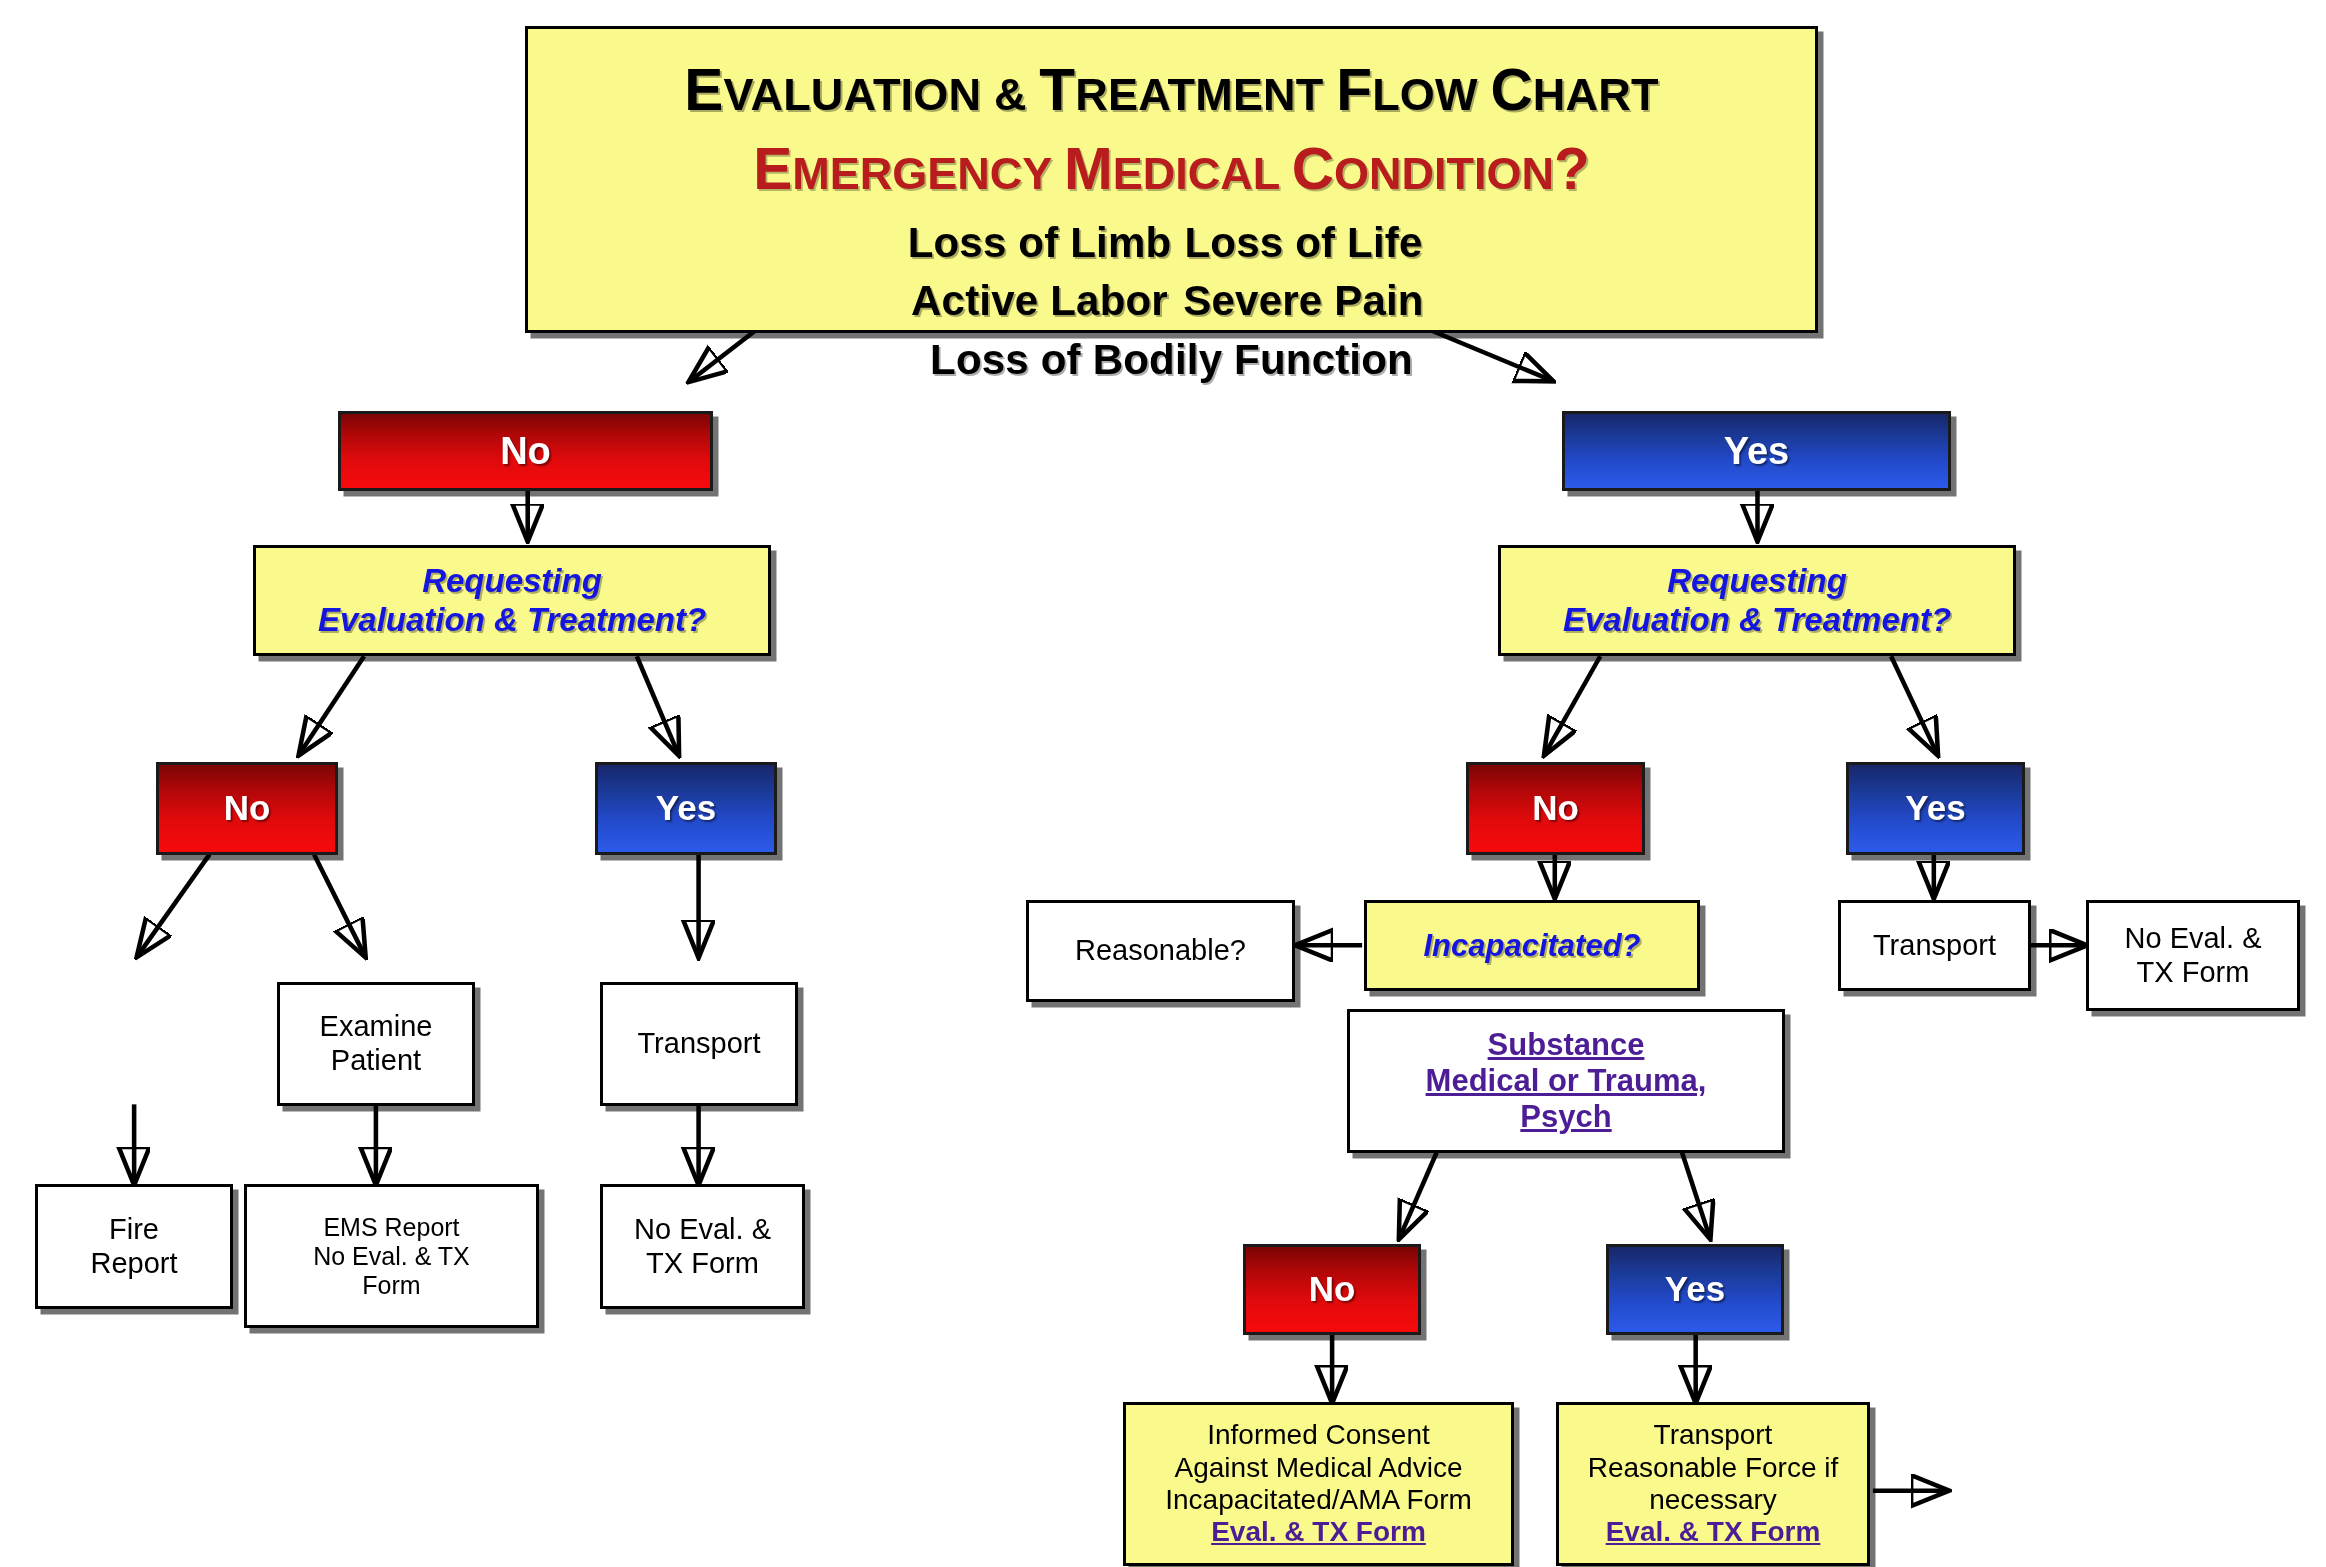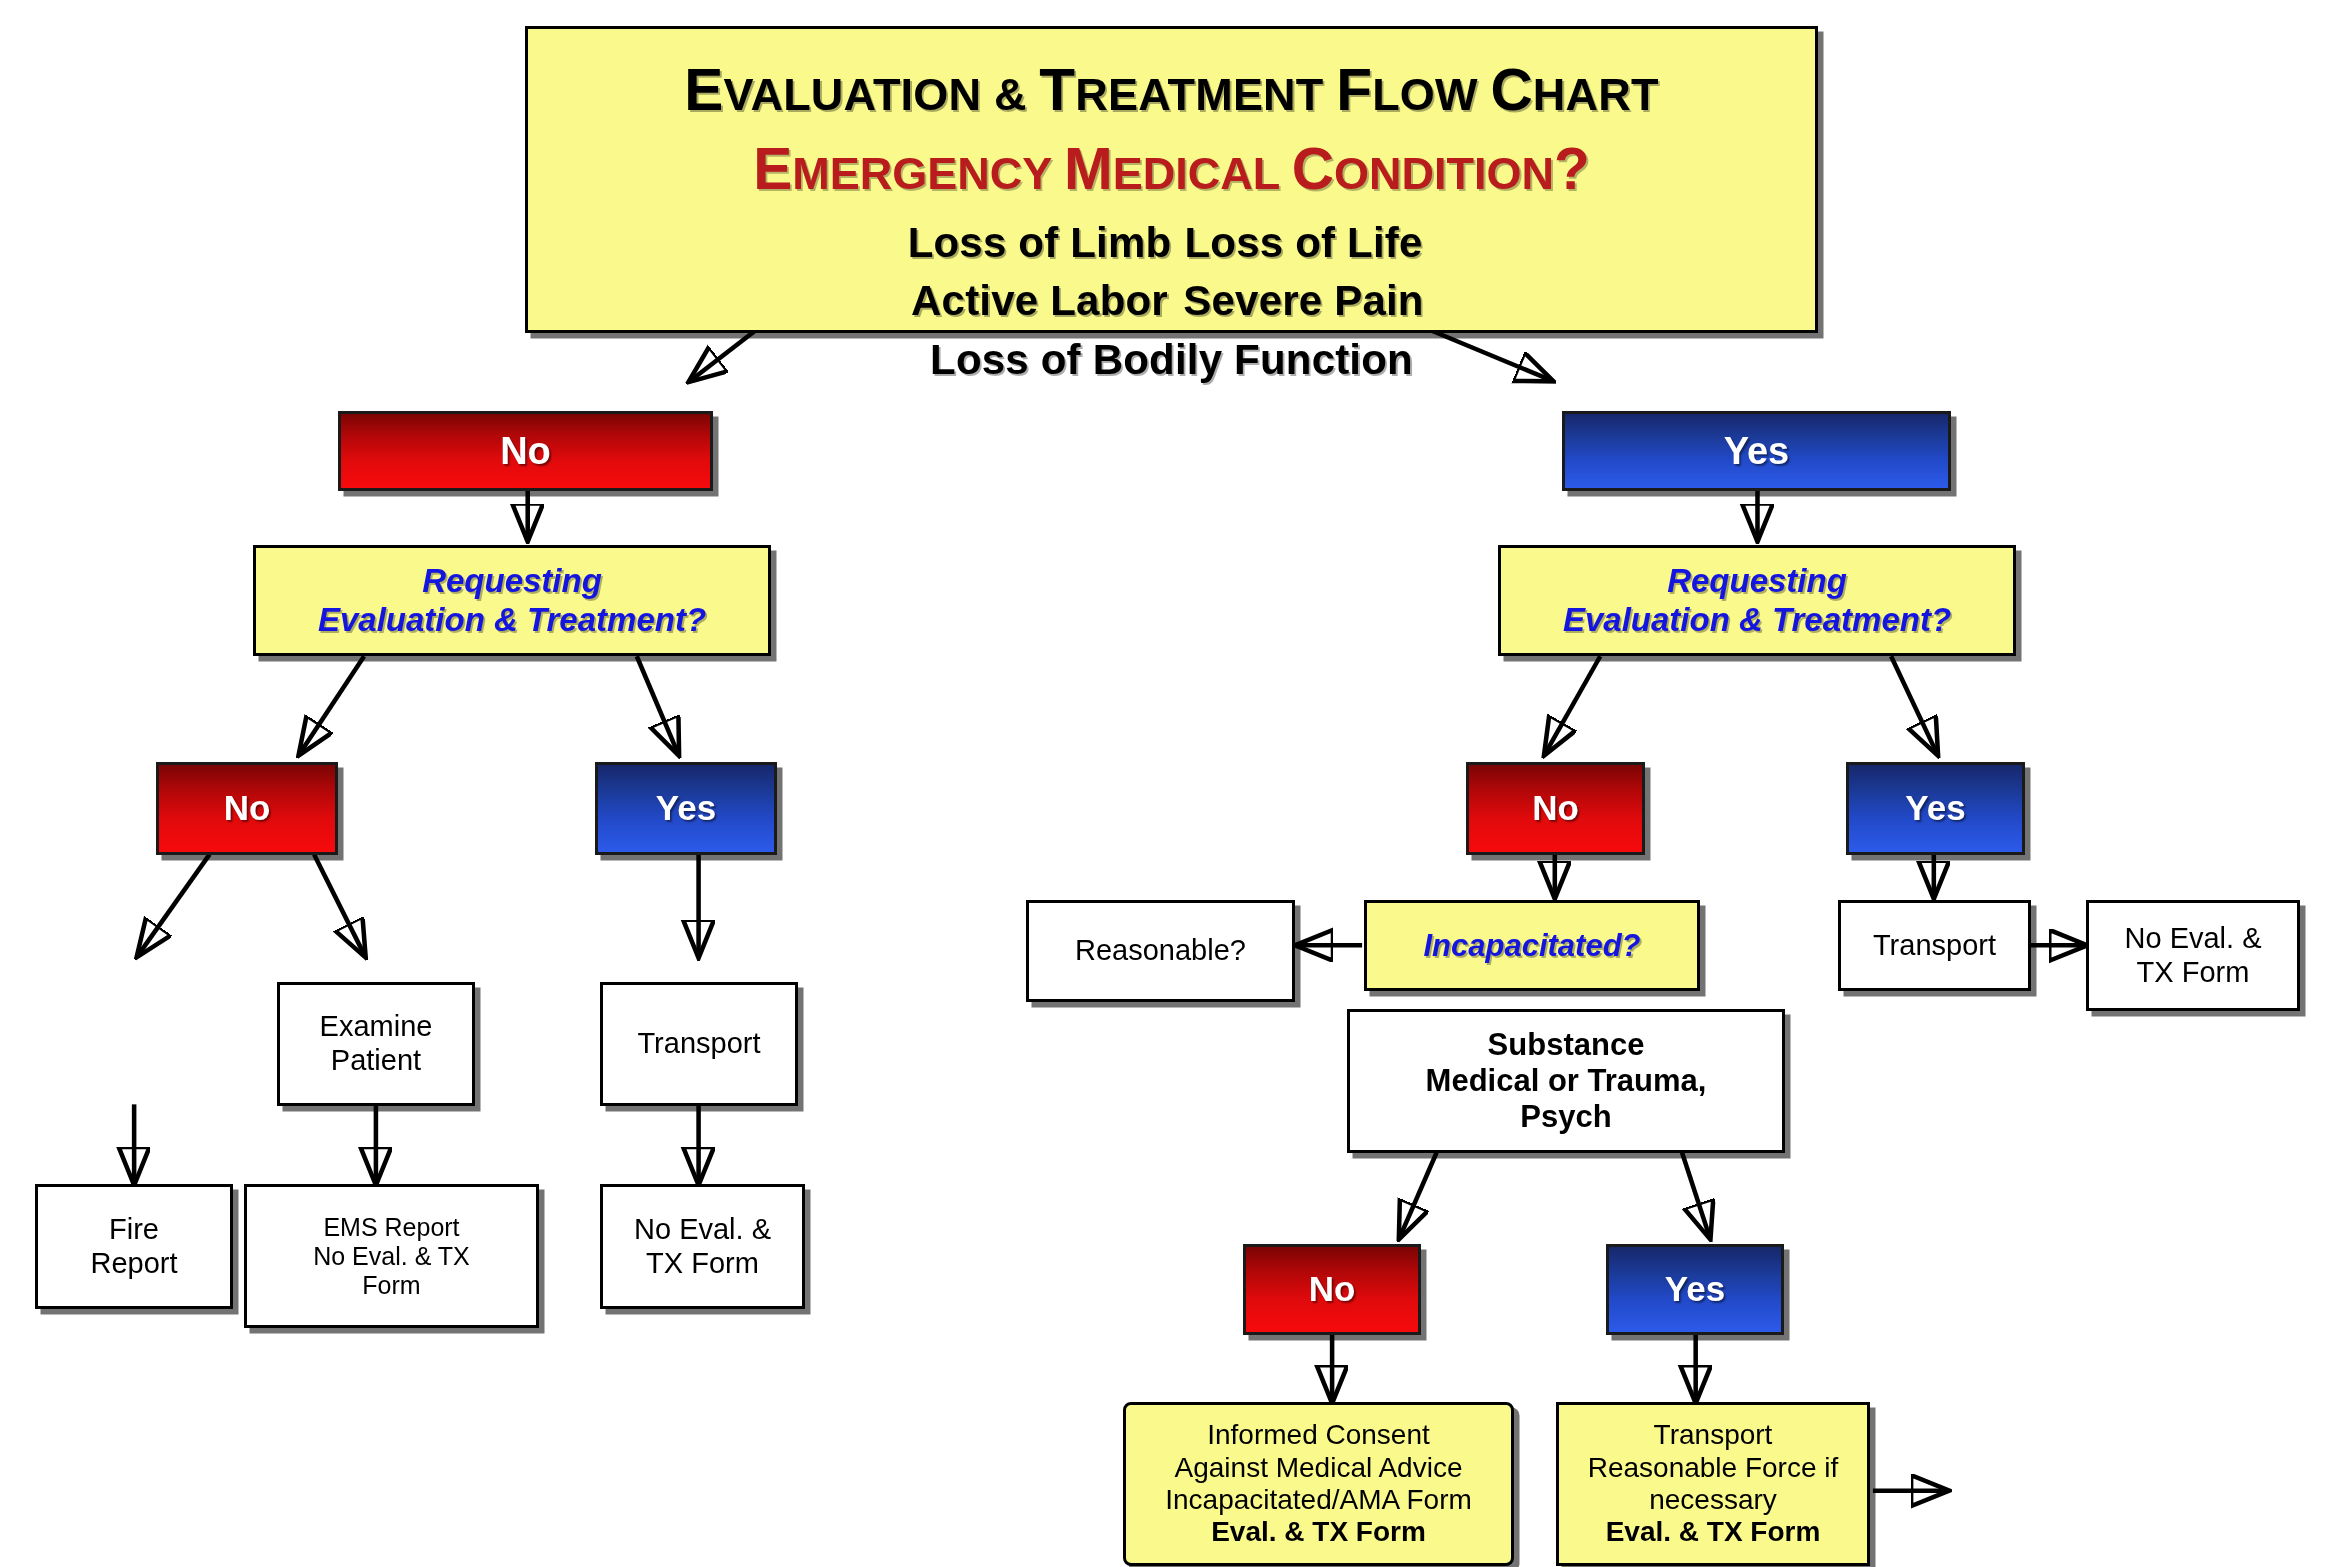--- a/index.html
+++ b/index.html
@@ -52,21 +52,21 @@
   }
   .t-title-red{
     font-weight:bold;
     color:#b91c1c;
     text-shadow:1.8px 1.8px 0 rgba(0,0,0,0.28);
   }
   .t-blue-ital{
     font-weight:bold;font-style:italic;color:#1515E0;
     text-shadow:1.8px 1.8px 0 rgba(0,0,0,0.30);
   }
-  .t-red-bold{font-weight:bold;color:#000000;}
+  .t-red-bold{font-weight:bold;color:#4c1d95;text-decoration:underline;}
   .t-black{color:#000000;}
   .t-white-bold{color:#ffffff;font-weight:bold;text-shadow:1.8px 1.8px 1.8px rgba(0,0,0,0.45);}
 
   
   .sc{display:inline;}
   .sc .big{font-size:1.30em;}
 
   
   .hdrrow{
     display:flex;width:100%;justify-content:center;align-items:baseline;
@@ -263,21 +263,21 @@
   </div>
 
   <div class="node redbox" style="left:1243px;top:1244px;width:178px;height:91px;font-size:35px;">
     <span class="ln t-white-bold">No</span>
   </div>
 
   <div class="node bluebox" style="left:1606px;top:1244px;width:178px;height:91px;font-size:35px;">
     <span class="ln t-white-bold">Yes</span>
   </div>
 
-  <div class="node yellow" style="left:1123px;top:1402px;width:391px;height:164px;font-size:28px;border-radius:8px;">
+  <div class="node yellow" style="left:1123px;top:1402px;width:391px;height:164px;font-size:28px;">
     <span class="ln t-black">Informed Consent</span>
     <span class="ln t-black">Against Medical Advice</span>
     <span class="ln t-black">Incapacitated/AMA Form</span>
     <span class="ln t-red-bold">Eval. &amp; TX Form</span>
   </div>
 
   <div class="node yellow" style="left:1556px;top:1402px;width:314px;height:164px;font-size:28px;">
     <span class="ln t-black">Transport</span>
     <span class="ln t-black">Reasonable Force if</span>
     <span class="ln t-black">necessary</span>

